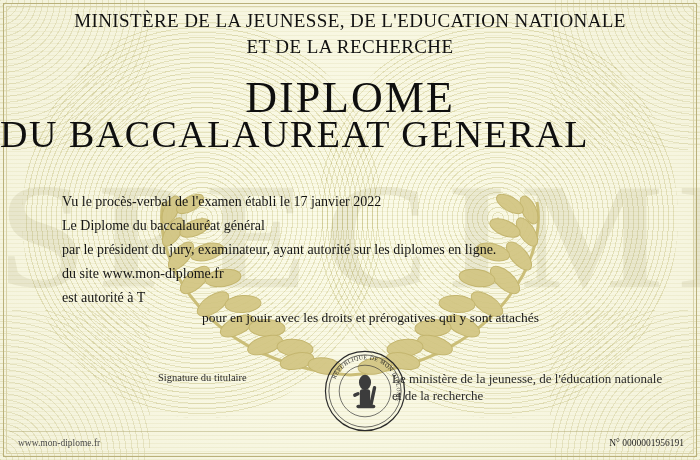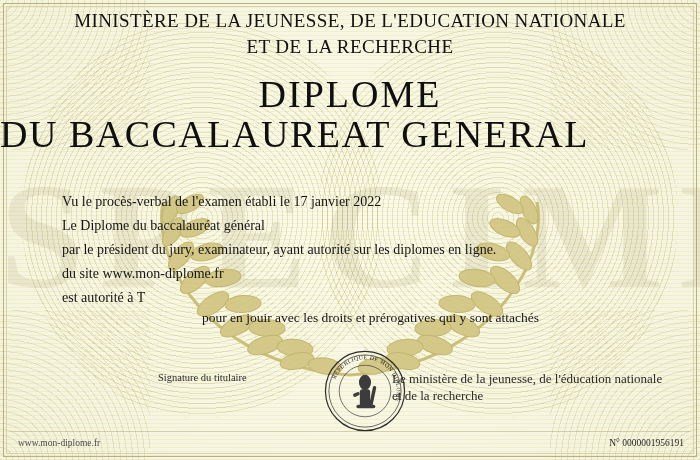--- a/index.html
+++ b/index.html
@@ -95,21 +95,21 @@
     text-transform: uppercase;
     color: #111;
   }
   .ministry .l2 { display: block; }
 
   .title1 {
     position: absolute;
     left: 0; right: 0;
     top: 72px;
     text-align: center;
-    font-size: 38px;
+    font-size: 44px;
     letter-spacing: 2px;
     color: #0f0f0f;
   }
   .title2 {
     position: absolute;
     left: 0; right: 0;
     top: 112px;
     text-align: left;
     font-size: 38px;
     letter-spacing: 1.5px;

